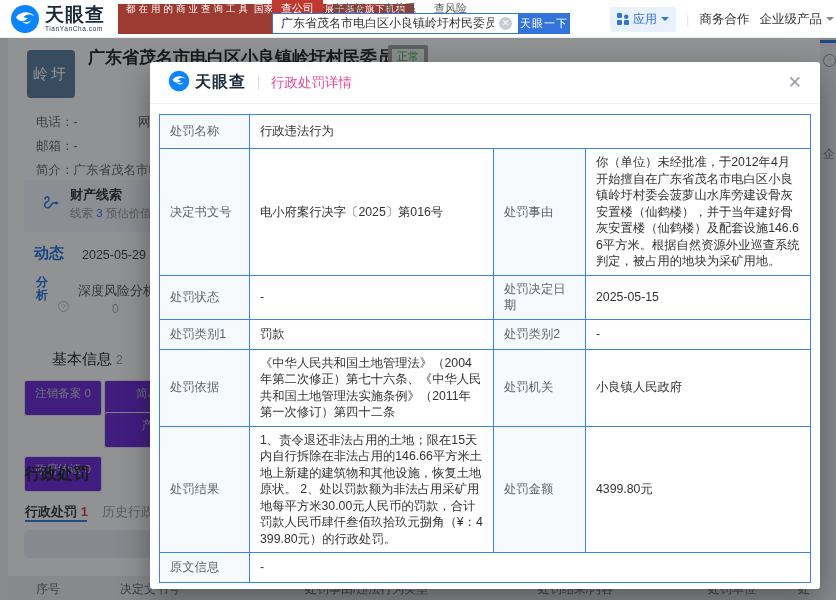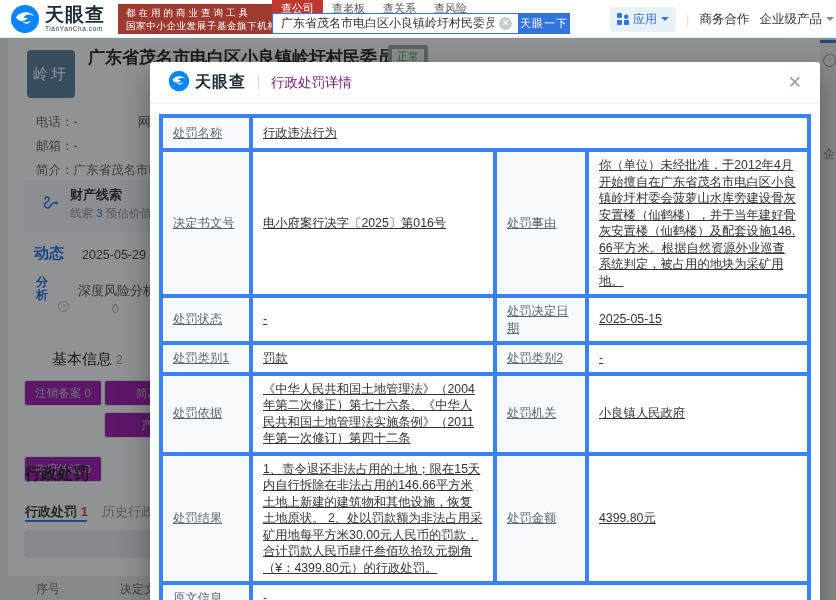--- a/index.html
+++ b/index.html
@@ -8,21 +8,21 @@
            font-family:"Liberation Sans", sans-serif; }
 
   
   .topbar { position:absolute; left:0; top:0; width:836px; height:38px; background:#fff; z-index:10; border-bottom:1px solid #eceff2; }
   .logo { position:absolute; left:10px; top:4px; display:flex; align-items:center; gap:5px; }
   .logo svg { display:block; }
   .logo-txt { display:flex; flex-direction:column; line-height:1; }
   .logo-name { font-size:19px; font-weight:bold; color:#1c2b3a; letter-spacing:1px; }
   .logo-domain { font-size:6.5px; color:#23344a; letter-spacing:.6px; margin-top:2px; }
   .promo { position:absolute; left:118px; top:4px; height:30px; background:#9d3a31; color:#fff;
-           display:flex; flex-direction:column; justify-content:center; gap:3px; padding:0 8px; }
+           display:flex; flex-direction:row; justify-content:center; gap:3px; padding:0 8px; }
   .promo-l1 { font-size:9.5px; letter-spacing:3px; line-height:1; }
   .promo-l2 { font-size:9.5px; letter-spacing:.6px; line-height:1; }
   .nav-tabs { position:absolute; left:272px; top:0; display:flex; font-size:11px; }
   .nav-tab { padding:1px 9px 2px; color:#555; cursor:pointer; }
   .nav-tab.active { background:#c0392f; color:#fff; }
   .searchbox { position:absolute; left:272px; top:13px; display:flex; }
   .search-input { width:246px; height:21px; border:1px solid #3273dc; border-right:none; font-size:12px;
                   color:#333; padding:0 24px 0 8px; outline:none; font-family:inherit; background:#fff; }
   .search-clear { position:absolute; left:227px; top:4px; width:13px; height:13px; border-radius:50%;
                   background:#c9ccd1; color:#fff; font-size:9px; line-height:13px; text-align:center; cursor:pointer; }
@@ -58,22 +58,22 @@
   .prop-sub .n { color:#3273dc; }
   .dyn-label { position:absolute; left:34px; top:206px; font-size:15px; font-weight:bold; color:#1f6ee0; }
   .dyn-text { position:absolute; left:82px; top:209px; font-size:12.5px; color:#444; }
   .ana-icon { position:absolute; left:36px; top:238px; font-size:12px; font-weight:bold; color:#1f6ee0; line-height:13px; }
   .ana-q { position:absolute; left:58px; top:263px; width:11px; height:11px; border:1px solid #bbb; border-radius:50%;
            color:#bbb; font-size:8px; line-height:9px; text-align:center; }
   .ana-title { position:absolute; left:78px; top:244px; font-size:13px; color:#555; }
   .ana-count { position:absolute; left:112px; top:264px; font-size:12px; color:#aaa; }
   .basic-tab { position:absolute; left:52px; top:312px; font-size:15px; color:#222; }
   .basic-tab .cnt { color:#999; font-size:12px; margin-left:4px; }
-  .chip { position:absolute; height:26px; border:1px solid #e3e5e8; border-radius:3px; color:#c2c5ca;
-          font-size:11.5px; line-height:24px; text-align:center; background:#a21caf; }
+  .chip { position:absolute; height:36px; border:1px solid #e3e5e8; border-radius:3px; color:#c2c5ca;
+          font-size:11.5px; line-height:24px; text-align:center; background:#6d28d9; }
   .chip1 { left:24px; top:342px; width:78px; }
   .chip2 { left:104px; top:342px; width:110px; }
   .chip3 { left:24px; top:374px; width:78px;margin-top:44px; }
   .chip4 { left:104px; top:374px; width:110px; }
   .pen-title { position:absolute; left:25px; top:426px; font-size:16px; font-weight:bold; color:#222; }
   .pen-tab1 { position:absolute; left:25px; top:465px; font-size:13px; color:#333; font-weight:bold; }
   .pen-tab1 .cnt { color:#e03c3c; }
   .pen-underline { position:absolute; left:25px; top:482px; width:62px; height:2px; background:#2f7ae5; }
   .pen-tab2 { position:absolute; left:102px; top:465px; font-size:13px; color:#999; }
   .filter-bar { position:absolute; left:24px; top:492px; width:520px; height:28px; background:#edeff2; border-radius:4px; }
@@ -84,26 +84,26 @@
   
   .overlay { position:absolute; left:0; top:38px; width:836px; height:562px; background:rgba(14,17,22,.46); z-index:50; }
 
   
   .modal { position:absolute; left:150px; top:62px; width:670px; background:#fff; border-radius:3px; z-index:100;
            box-shadow:0 10px 32px rgba(0,0,0,.35); }
   .modal-head { height:42px; display:flex; align-items:center; padding:0 18px; border-bottom:1px solid #f0f1f3; }
   .m-logo { display:flex; align-items:center; gap:5px; }
   .m-logo-name { font-size:16px; font-weight:bold; color:#1c2b3a; letter-spacing:1px; }
   .m-divider { width:1px; height:14px; background:#ddd; margin:0 12px; }
-  .m-title { font-size:13.5px; color:#701a75; }
+  .m-title { font-size:13.5px; color:#ec4899; }
   .m-close { margin-left:auto; color:#9aa0a8; font-size:17px; line-height:1; cursor:pointer; }
   .modal-body { padding:10px 9px 6px; }
   table.detail { width:652px; border-collapse:collapse; table-layout:fixed; }
-  .detail td { border:4px solid #3b82f6; font-size:12.3px; line-height:16.5px; padding:5px 10px;
-               vertical-align:middle; word-break:break-all;text-decoration:underline; }
+  .detail td { border:1px solid #3b82f6; font-size:12.3px; line-height:16.5px; padding:5px 10px;
+               vertical-align:middle; word-break:break-all; }
   .detail td.lbl { background:#f7fafc; color:#5a6570; }
   .detail td.val { color:#333; }
   .detail tr.h34 td { height:34px; }
   .detail tr.h30 td { height:30px; }
 </style>
 </head>
 <body>
 
 <div class="frame">
 

